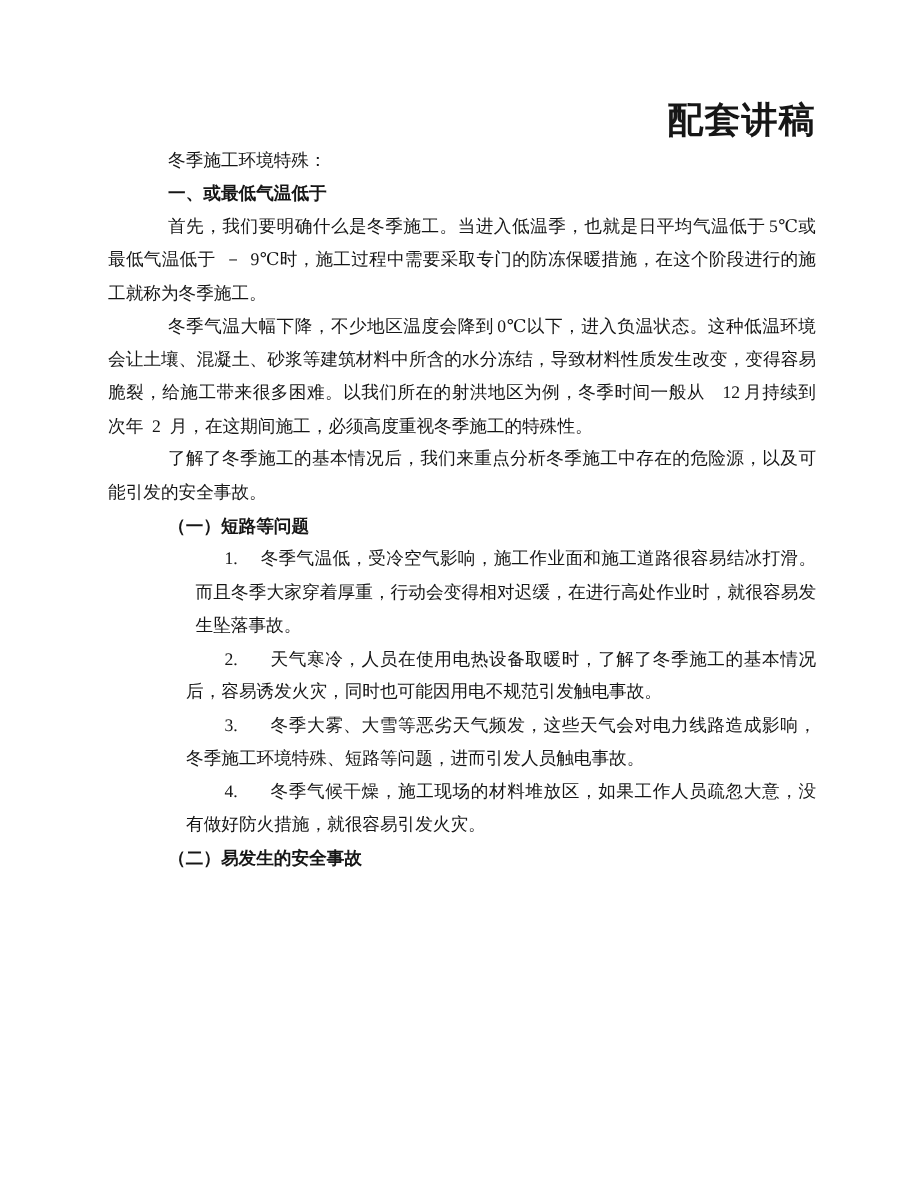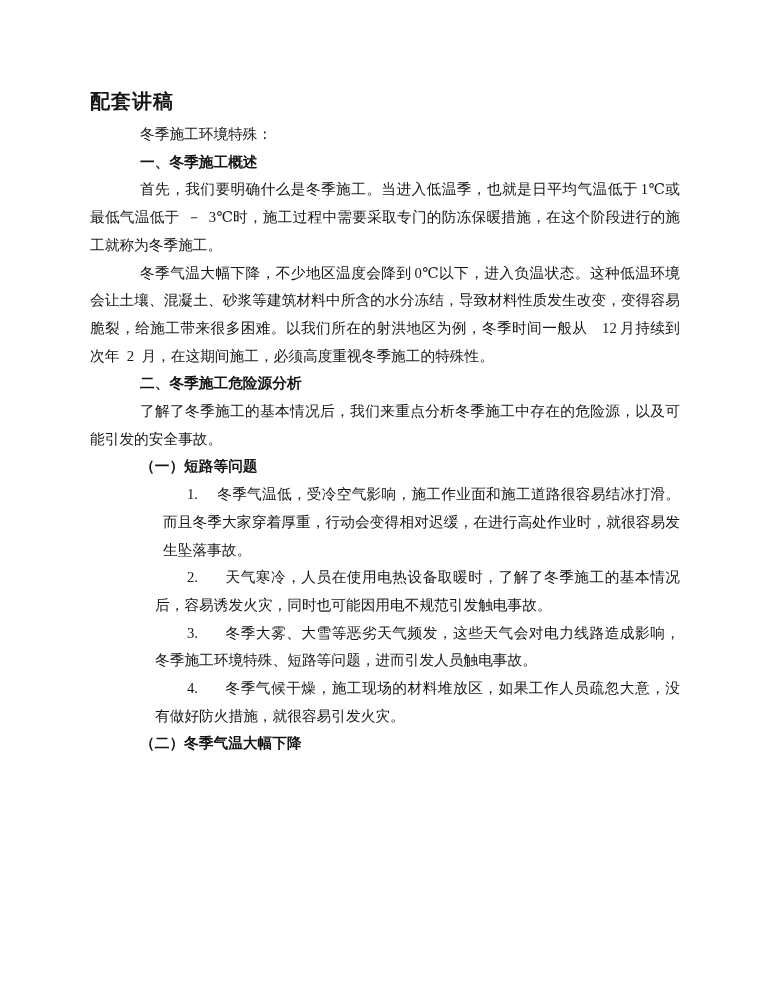--- a/index.html
+++ b/index.html
@@ -13,22 +13,22 @@
     color: #161616;
   }
   .doc {
     position: absolute;
     left: 90px;
     top: 0;
     width: 590px;
   }
   .title {
     margin: 82px 0 1px 0;
-    text-align: left;
-    font-size: 20px;
+    text-align: right;
+    font-size: 30px;
     line-height: 38px;
     font-weight: bold;
     letter-spacing: 1px;
   }
   .p {
     margin: 0;
     font-size: 14.7px;
     line-height: 27.7px;
     text-align: justify;
     text-justify: inter-ideograph;
@@ -60,36 +60,35 @@
 <body>
 
 <div class="page">
   <div class="doc">
 
     <div class="title">配套讲稿</div>
 
     <p class="p">冬季施工环境特殊：</p>
 
 
-    <p class="p hd">一、冬季施工概述</p>
+    <p class="p hd">一、或最低气温低于</p>
 
-    <p class="p">首先，我们要明确什么是冬季施工。当进入低温季，也就是日平均气温低于 1℃或最低气温低于 － 3℃时，施工过程中需要采取专门的防冻保暖措施，在这个阶段进行的施工就称为冬季施工。</p>
+    <p class="p">首先，我们要明确什么是冬季施工。当进入低温季，也就是日平均气温低于 5℃或最低气温低于 － 9℃时，施工过程中需要采取专门的防冻保暖措施，在这个阶段进行的施工就称为冬季施工。</p>
 
     <p class="p">冬季气温大幅下降，不少地区温度会降到 0℃以下，进入负温状态。这种低温环境会让土壤、混凝土、砂浆等建筑材料中所含的水分冻结，导致材料性质发生改变，变得容易脆裂，给施工带来很多困难。以我们所在的射洪地区为例，冬季时间一般从 12 月持续到次年 2 月，在这期间施工，必须高度重视冬季施工的特殊性。</p>
 
-    <p class="p hd">二、冬季施工危险源分析</p>
 
     <p class="p">了解了冬季施工的基本情况后，我们来重点分析冬季施工中存在的危险源，以及可能引发的安全事故。</p>
 
     <p class="p hd">（一）短路等问题</p>
 
     <p class="li li-first"><span class="num">1.</span><span>冬季气温低，受冷空气影响，施工作业面和施工道路很容易结冰打滑。而且冬季大家穿着厚重，行动会变得相对迟缓，在进行高处作业时，就很容易发生坠落事故。</span></p>
 
     <p class="li"><span class="num">2.</span><span>天气寒冷，人员在使用电热设备取暖时，了解了冬季施工的基本情况后，容易诱发火灾，同时也可能因用电不规范引发触电事故。</span></p>
 
     <p class="li"><span class="num">3.</span><span>冬季大雾、大雪等恶劣天气频发，这些天气会对电力线路造成影响，冬季施工环境特殊、短路等问题，进而引发人员触电事故。</span></p>
 
     <p class="li"><span class="num">4.</span><span>冬季气候干燥，施工现场的材料堆放区，如果工作人员疏忽大意，没有做好防火措施，就很容易引发火灾。</span></p>
 
-    <p class="p hd">（二）冬季气温大幅下降</p>
+    <p class="p hd">（二）易发生的安全事故</p>
 
   </div>
 </div>
 
 </body></html>

